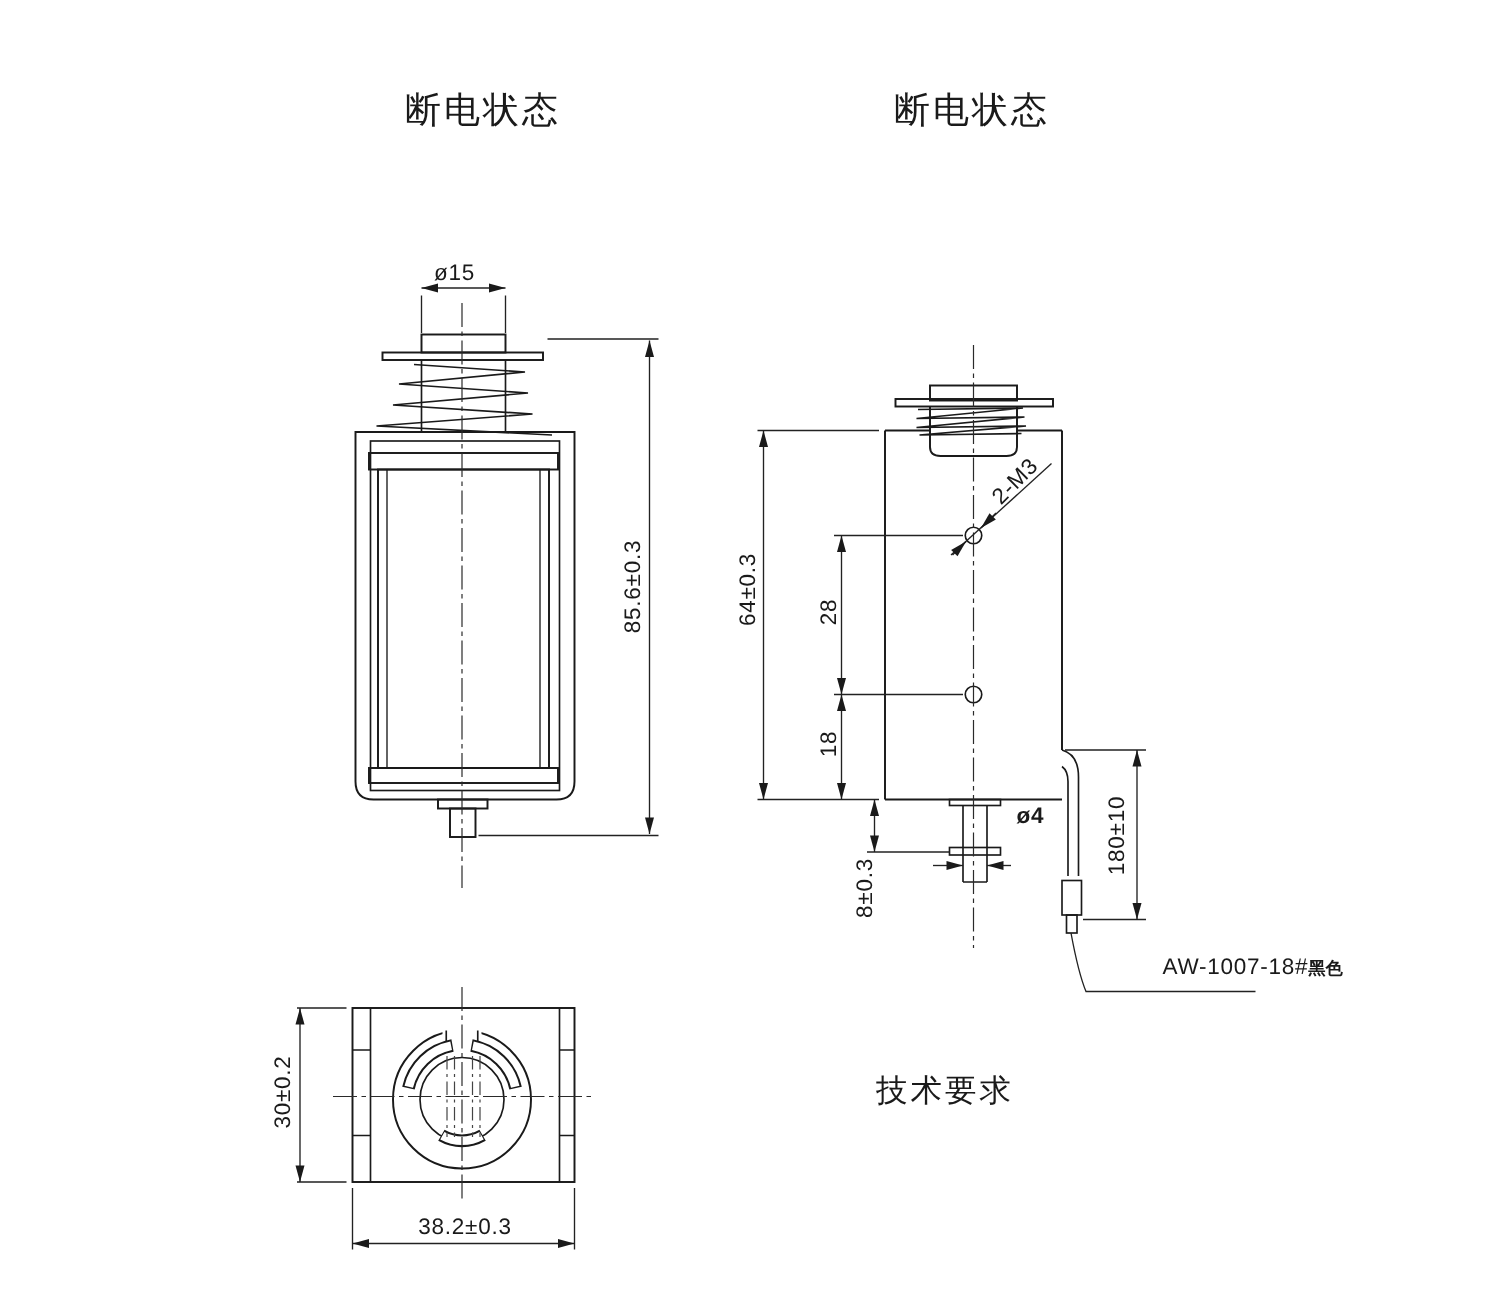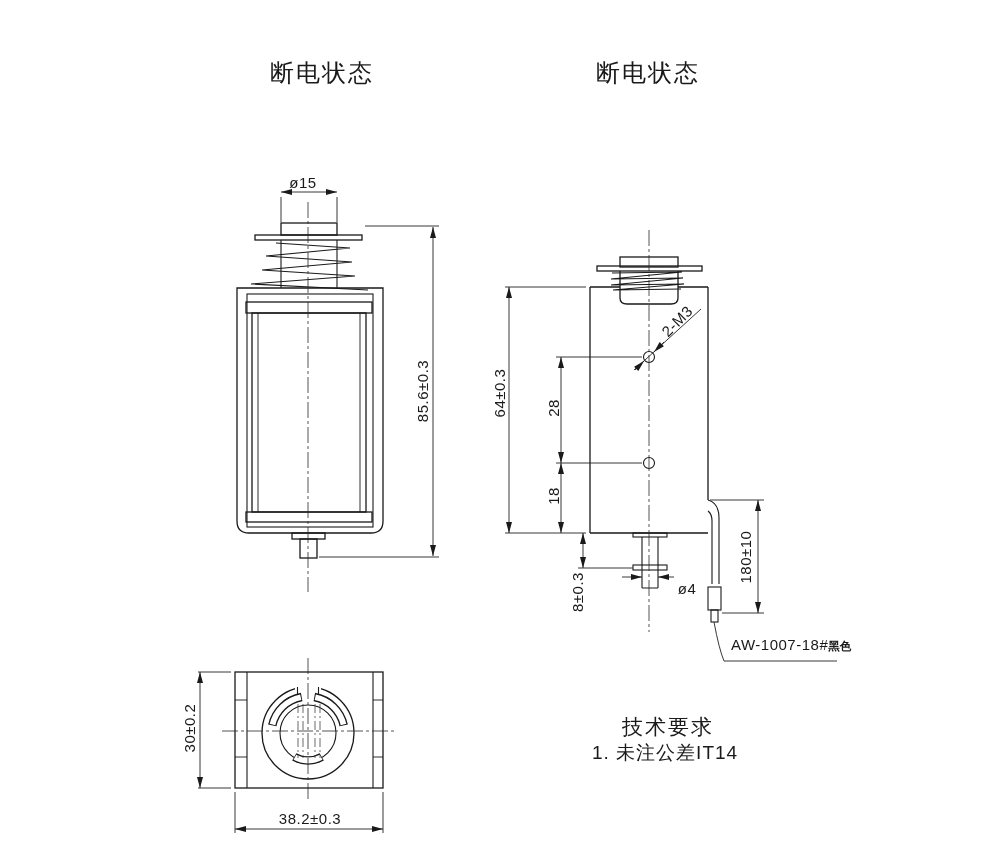--- a/index.html
+++ b/index.html
@@ -7,21 +7,21 @@
           font-family:"Liberation Sans","DejaVu Sans",sans-serif;color:#1a1a1a;}
   #draw{position:absolute;left:0;top:0;}
   .txt{position:absolute;white-space:nowrap;color:#1a1a1a;}
   .ctr{transform:translate(-50%,-50%);}
   .rot90{transform:translate(-50%,-50%) rotate(-90deg);}
   .rot45{transform:translate(-50%,-50%) rotate(-45deg);}
   .dim{font-size:15px;letter-spacing:0.5px;}
   .title{font-size:24px;letter-spacing:2px;}
   .note-h{font-size:21px;letter-spacing:2px;}
   .note-i{font-size:19px;letter-spacing:1px;}
-  .wire-main{font-size:15px;letter-spacing:0.5px;}
+  .wire-main{font-size:15px;letter-spacing:0.5px;margin-left:44px;}
   .wire-sub{font-size:11.5px;font-weight:bold;font-family:Liberation Mono, monospace;}
 </style>
 </head>
 <body>
 
 <div id="canvas">
 
 <svg id="draw" width="1000" height="865" viewBox="0 0 1000 865" fill="none" stroke-linecap="butt">
   <defs>
     <marker id="ae" markerWidth="12" markerHeight="8" refX="11.5" refY="4" orient="auto" markerUnits="userSpaceOnUse">
@@ -150,26 +150,25 @@
   <div class="txt title ctr" style="left:648px;top:73px;">断电状态</div>
 
   <div class="txt dim ctr" style="left:303px;top:182px;text-align:right;">ø15</div>
   <div class="txt dim rot90" style="left:422px;top:391px;">85.6±0.3</div>
 
   <div class="txt dim rot90" style="left:499px;top:393px;">64±0.3</div>
   <div class="txt dim rot90" style="left:553px;top:408px;">28</div>
   <div class="txt dim rot90" style="left:553px;top:496px;">18</div>
   <div class="txt dim rot45" style="left:677px;top:321px;">2-M3</div>
   <div class="txt dim rot90" style="left:577px;top:592px;">8±0.3</div>
-  <div class="txt dim ctr" style="left:687px;top:588px;">ø4</div>
+  <div class="txt dim ctr" style="left:687px;top:544px;font-weight:bold;">ø4</div>
   <div class="txt dim rot90" style="left:745px;top:557px;">180±10</div>
 
   <div class="txt" style="left:731px;top:636px;">
     <span class="wire-main">AW-1007-18#</span><span class="wire-sub">黑色</span>
   </div>
 
   <div class="txt dim rot90" style="left:189px;top:728px;">30±0.2</div>
   <div class="txt dim ctr" style="left:310px;top:818px;">38.2±0.3</div>
 
-  <div class="txt note-h ctr" style="left:668px;top:727px;">技术要求</div>
-  <div class="txt note-i" style="left:592px;top:740px;">1. 未注公差IT14</div>
+  <div class="txt note-h ctr" style="left:630px;top:727px;">技术要求</div>
 
 </div>
 
 </body></html>

